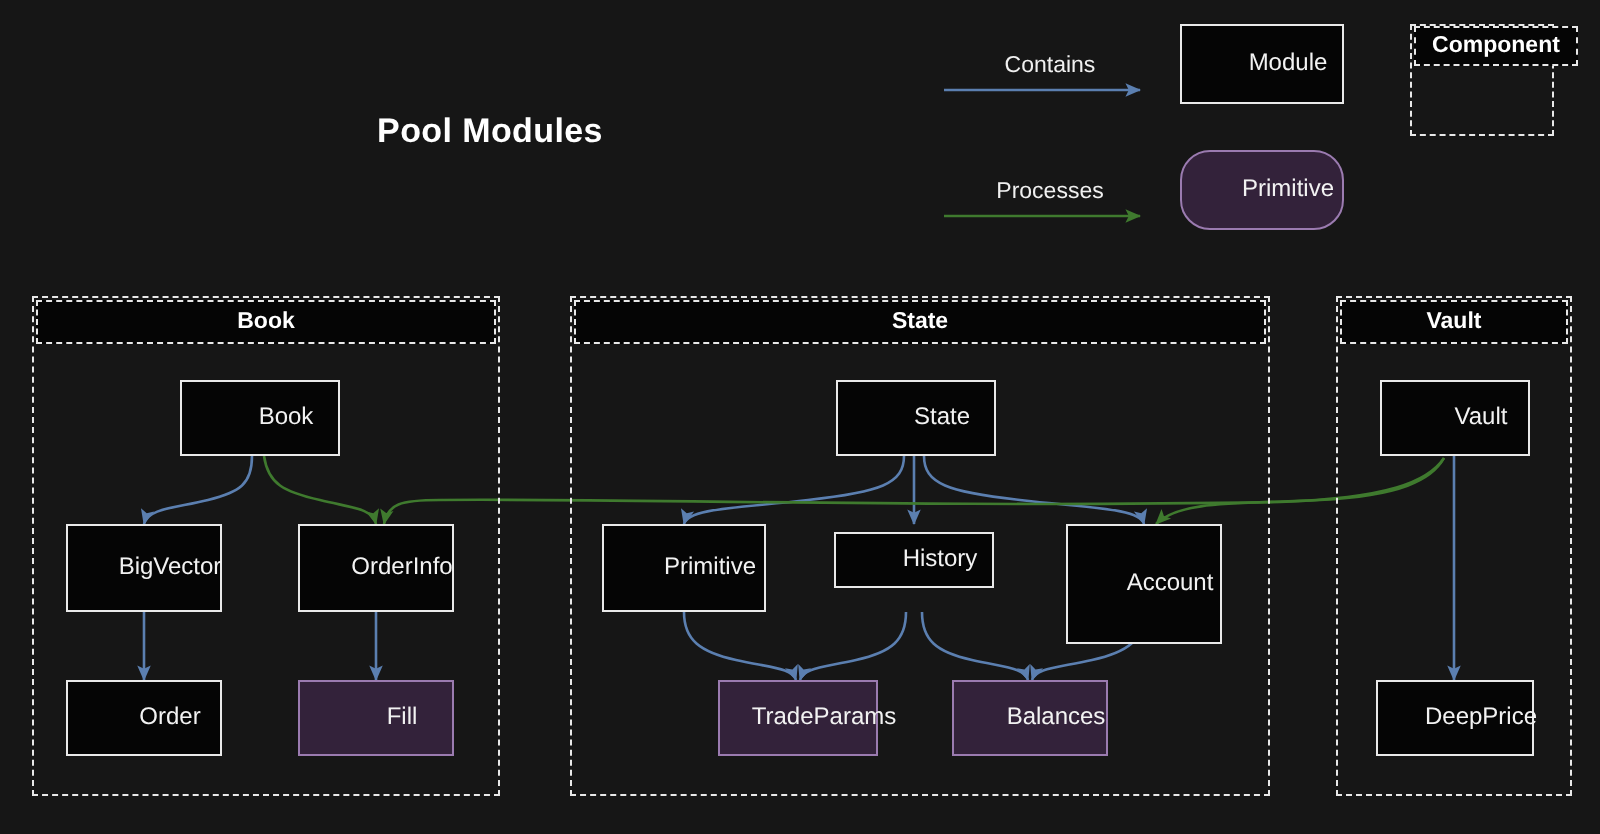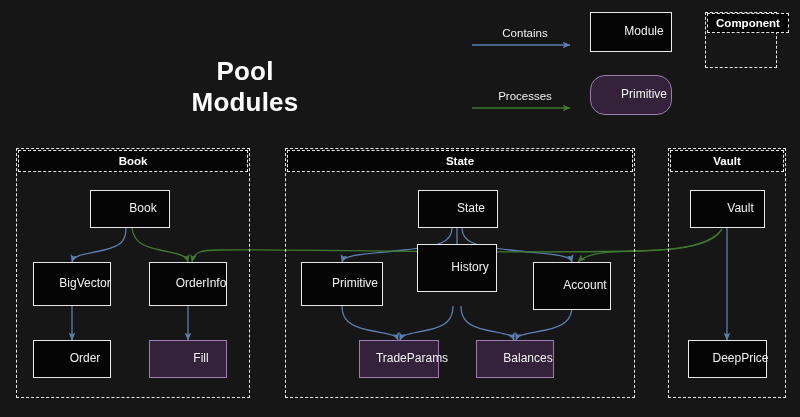--- a/index.html
+++ b/index.html
@@ -23,21 +23,21 @@
   }
 
   
   .title {
     position: absolute;
     left: 160px;
     top: 56px;
     width: 170px;
     text-align: center;
     color: #ffffff;
-    font-size: 26px;
+    font-size: 17px;
     font-weight: bold;
     letter-spacing: .2px;
   }
 
   
   .cluster {
     position: absolute;
     border: 1.6px dashed #e8e8e8;
     background: transparent;
     box-sizing: border-box;
@@ -176,22 +176,22 @@
   <div class="node module" style="left:33px; top:262px; width:78px; height:44px;">BigVector</div>
   <div class="node module" style="left:149px; top:262px; width:78px; height:44px;">OrderInfo</div>
   <div class="node primitive" style="left:149px; top:340px; width:78px; height:38px;">Fill</div>
   <div class="node module" style="left:33px; top:340px; width:78px; height:38px;">Order</div>
 
   <div class="cluster" style="left:285px; top:148px; width:350px; height:250px;"></div>
   <div class="cluster-label" style="left:287px; top:150px; width:346px;">State</div>
 
   <div class="node module" style="left:418px; top:190px; width:80px; height:38px;">State</div>
   <div class="node module" style="left:301px; top:262px; width:82px; height:44px;">Primitive</div>
-  <div class="node module" style="left:417px; top:244px; width:80px; height:48px;">History</div>
-  <div class="node module" style="left:533px; top:262px; width:78px; height:48px;">Account</div>
+  <div class="node module" style="left:417px; top:266px; width:80px; height:28px;">History</div>
+  <div class="node module" style="left:533px; top:262px; width:78px; height:60px;">Account</div>
   <div class="node primitive" style="left:359px; top:340px; width:80px; height:38px;">TradeParams</div>
   <div class="node primitive" style="left:476px; top:340px; width:78px; height:38px;text-align:center;">Balances</div>
 
   <div class="cluster" style="left:668px; top:148px; width:118px; height:250px;"></div>
   <div class="cluster-label" style="left:670px; top:150px; width:114px;">Vault</div>
 
   <div class="node module" style="left:690px; top:190px; width:75px; height:38px;">Vault</div>
   <div class="node module" style="left:688px; top:340px; width:79px; height:38px;">DeepPrice</div>
 
 </div>

